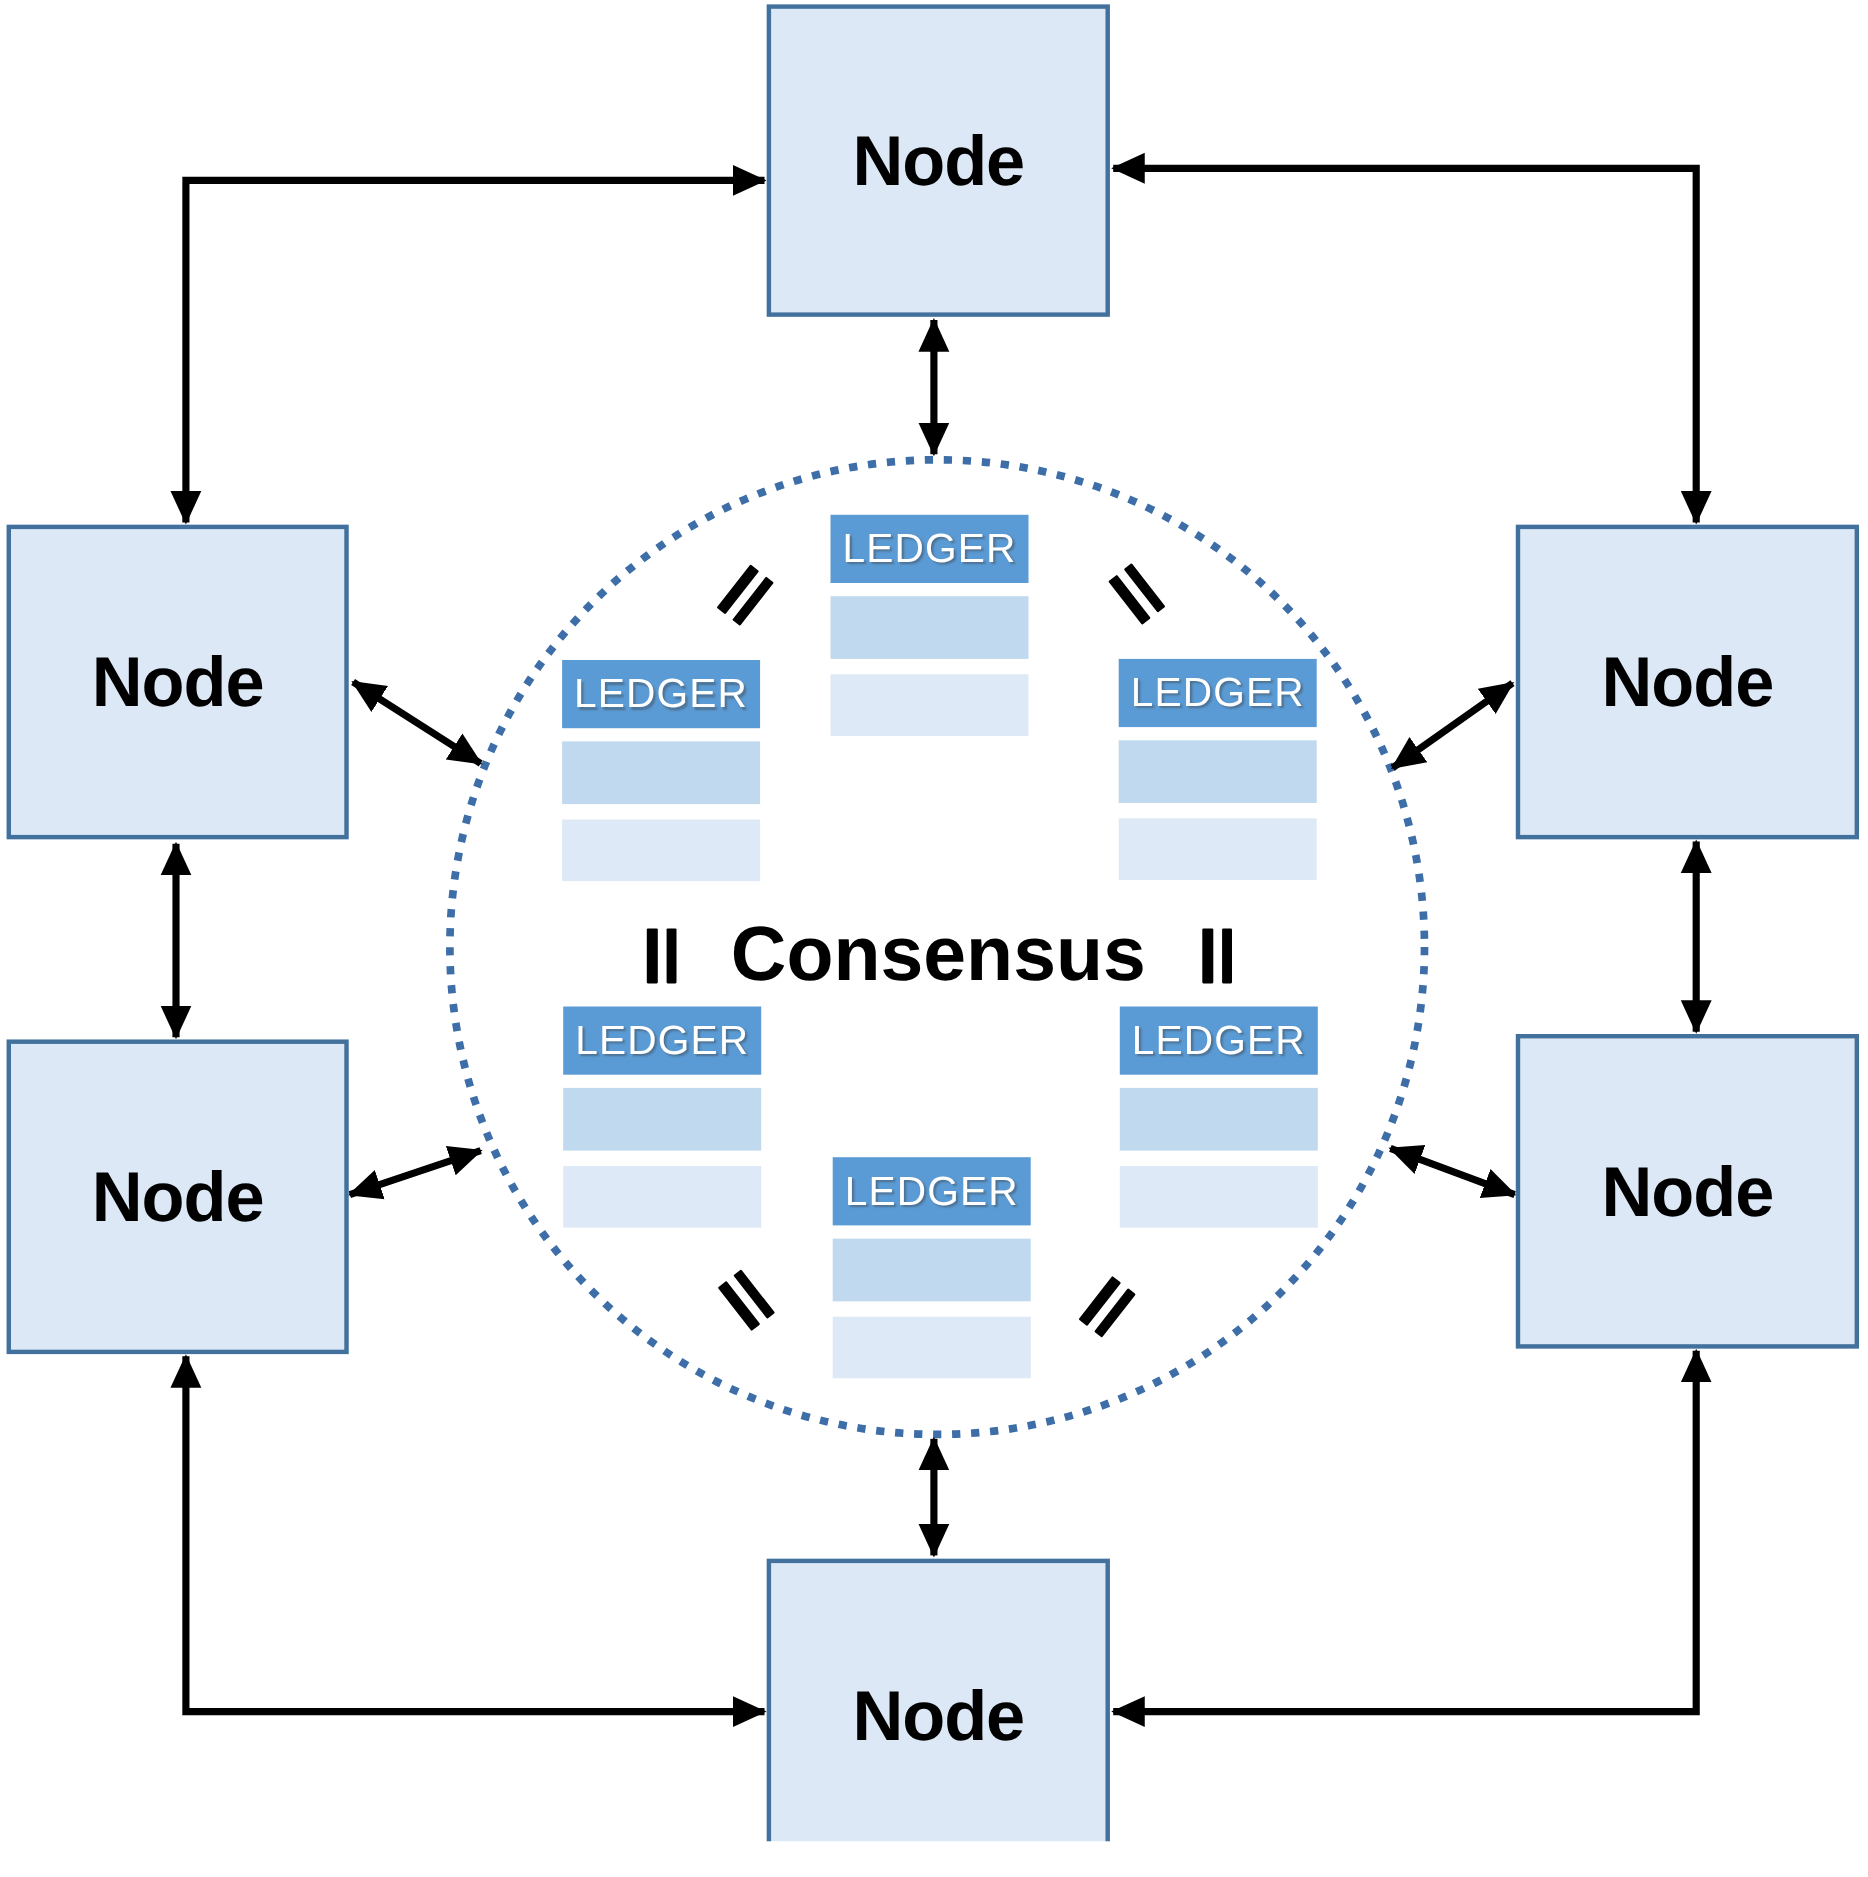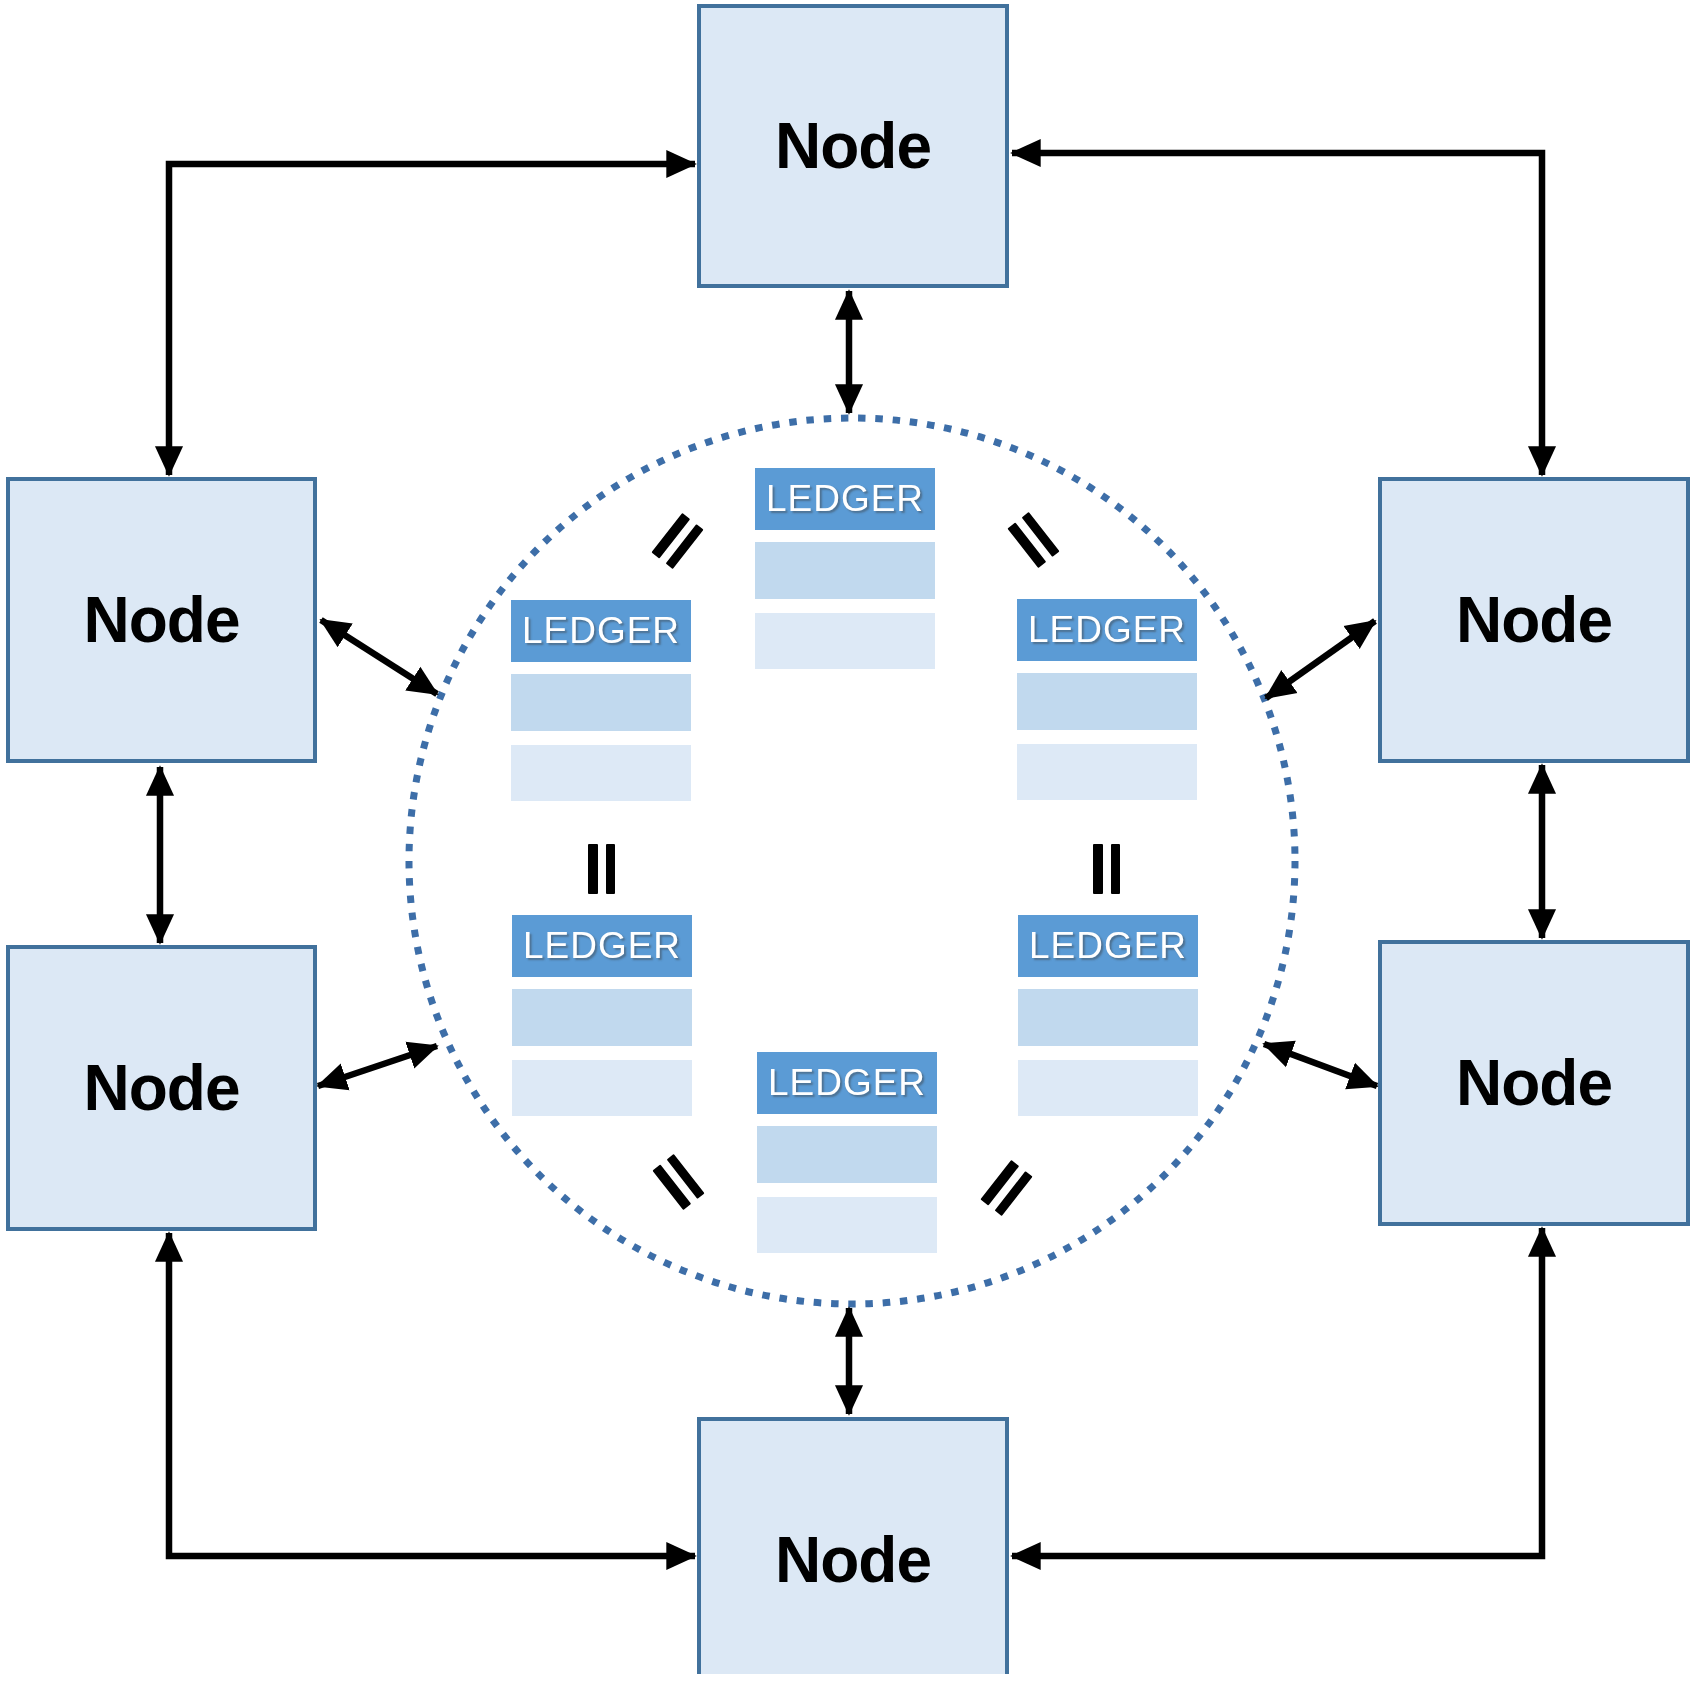--- a/index.html
+++ b/index.html
@@ -177,14 +177,15 @@
     </div>
   <div class="equals eq-bl">
       <i></i>
       <i></i>
     </div>
   <div class="equals eq-br">
       <i></i>
       <i></i>
     </div>
 
+  <div class="consensus">Consensus</div>
 
 </div>
 
 </body></html>

